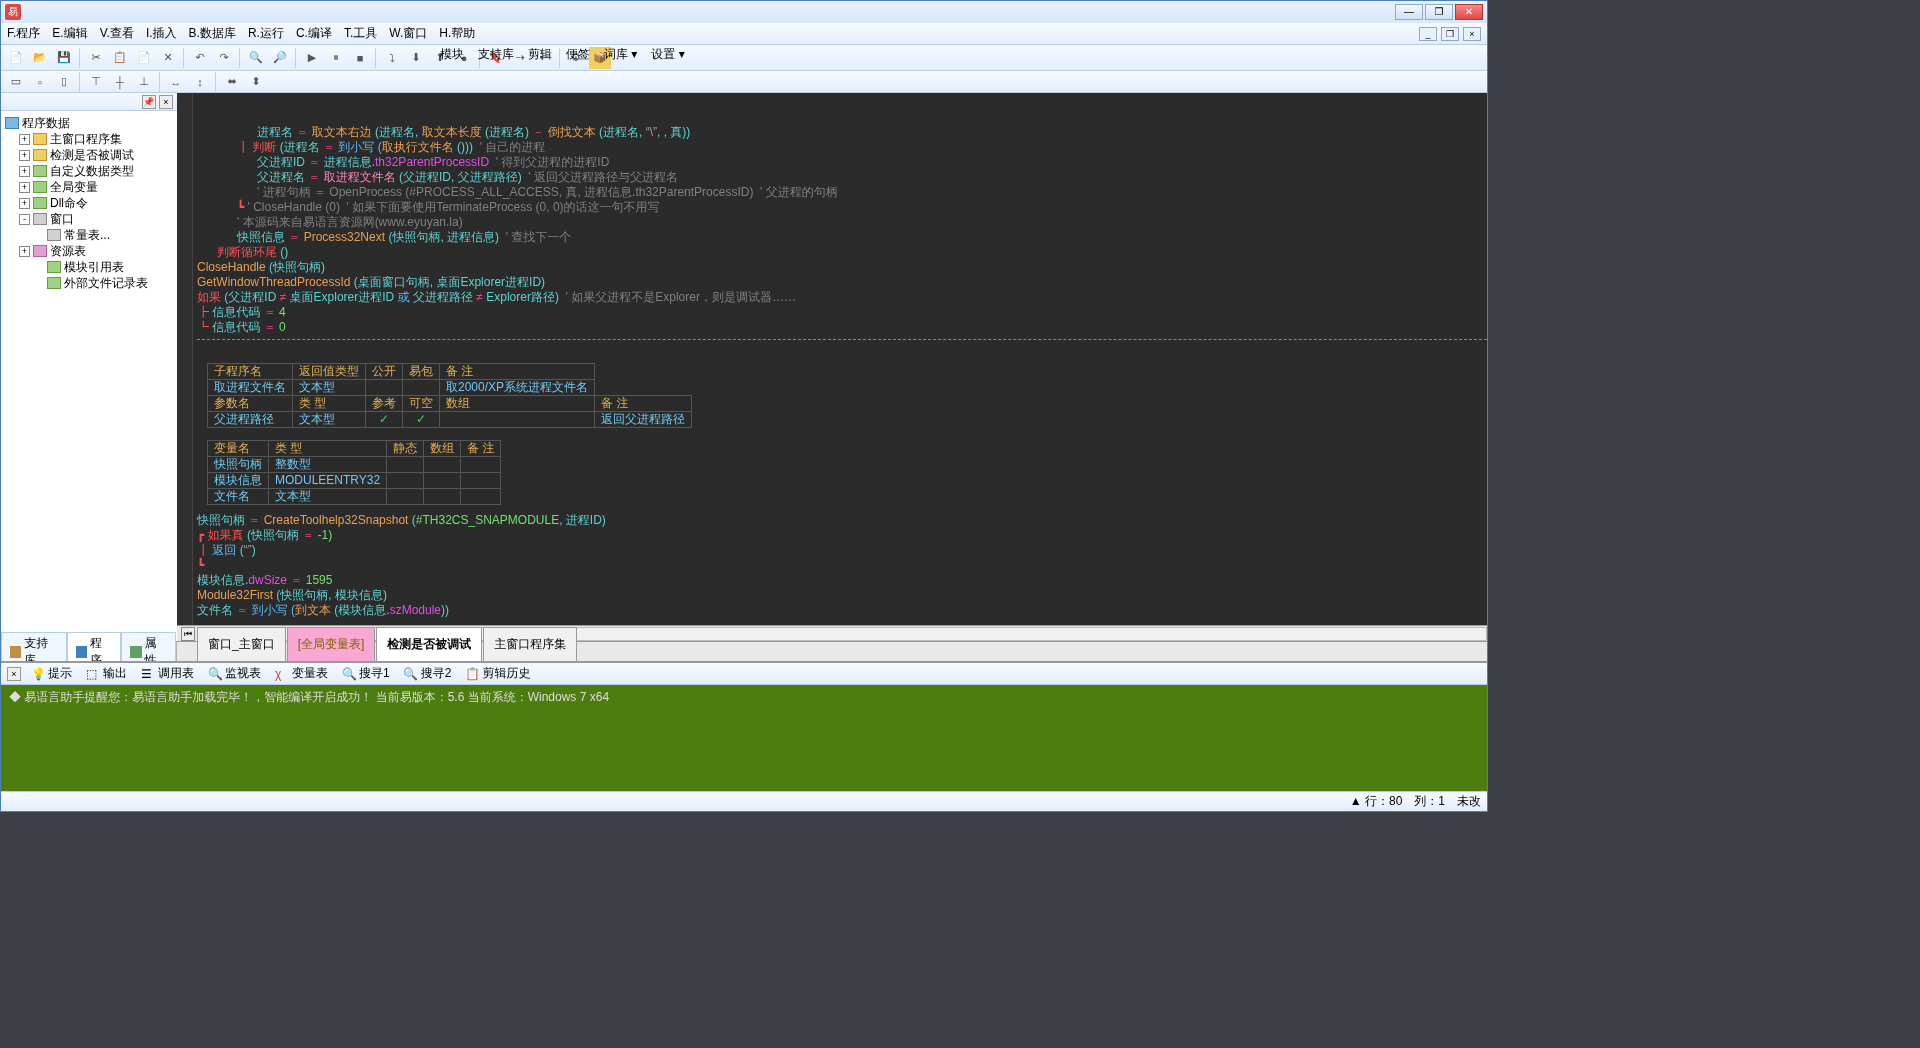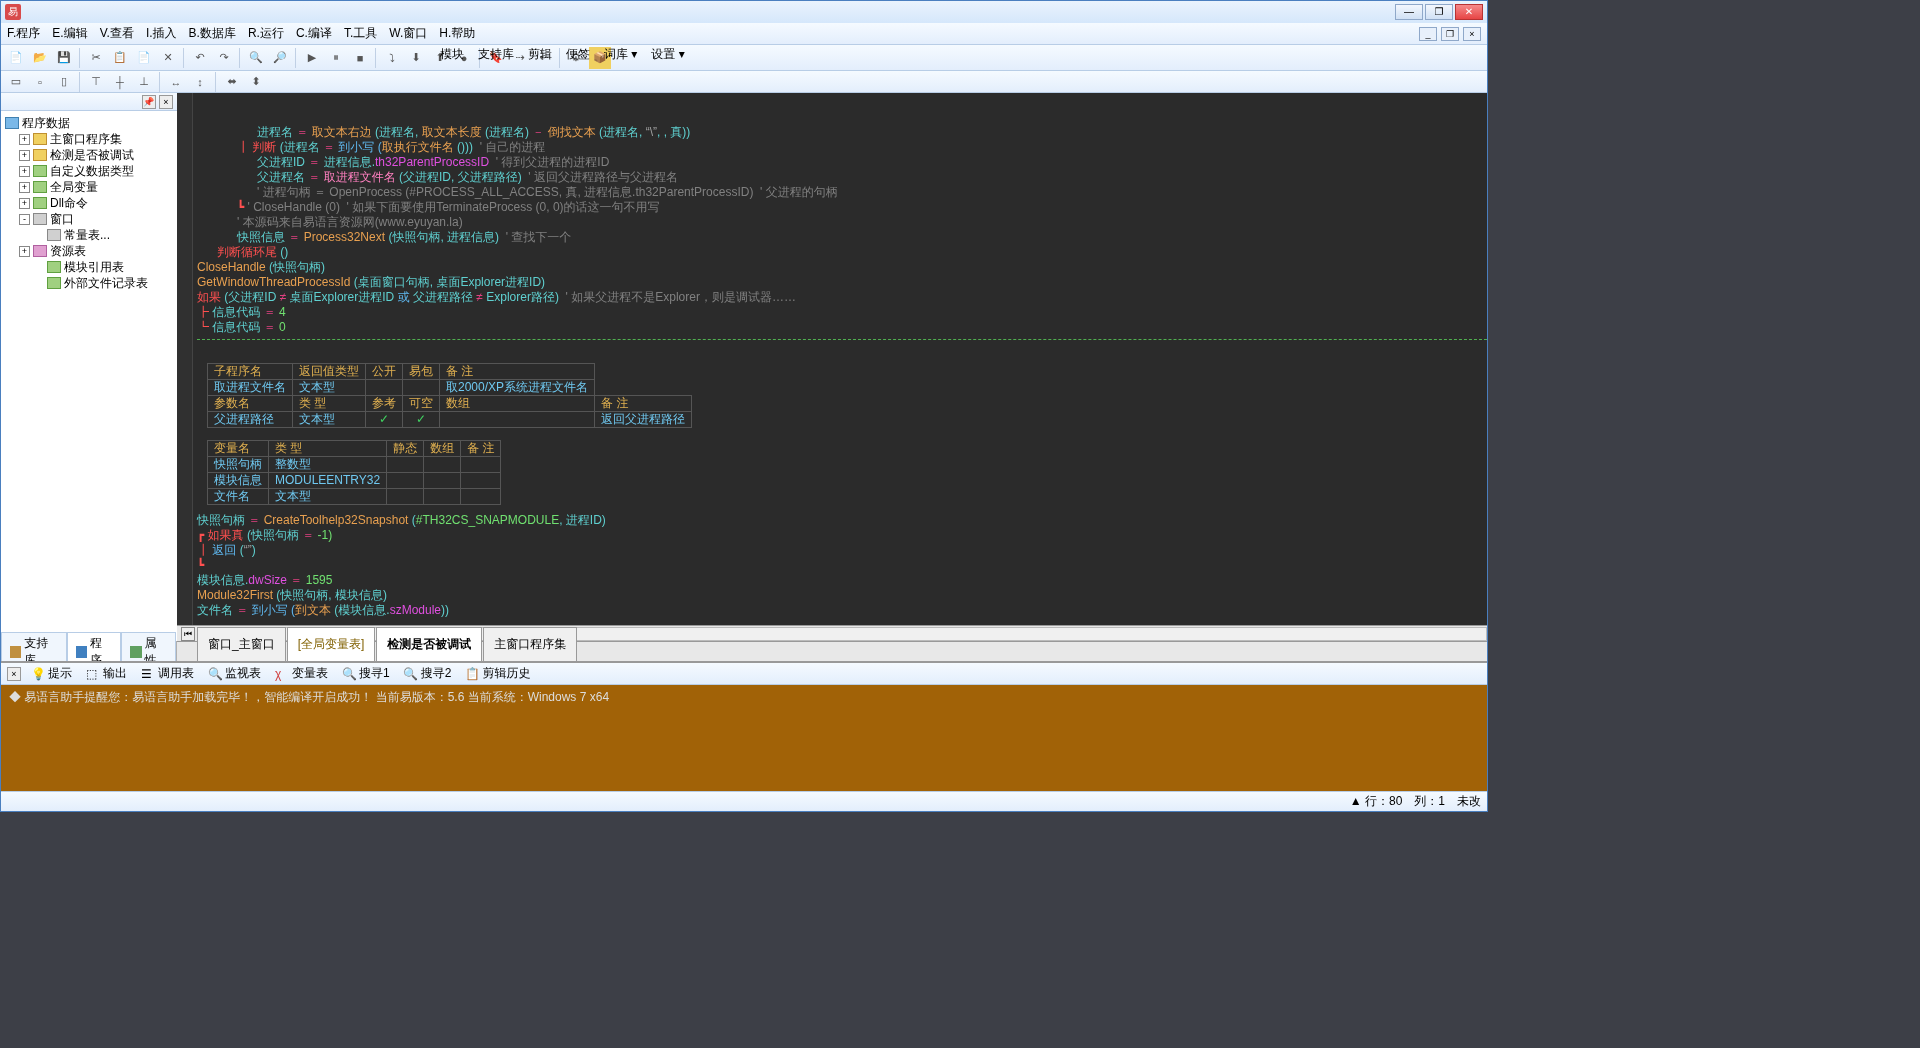--- a/index.html
+++ b/index.html
@@ -43,30 +43,30 @@
 .c-red { color:#ff5050; } .c-mag { color:#e050e0; }
 .tblwrap { display:inline-block; margin:4px 10px; }
 .tbl { border-collapse:collapse; }
 .tbl td { border:1px solid #555; padding:0 6px; height:16px; color:#6fc8f0; }
 .tbl .hdr td { color:#e0b050; }
 .tbl .chk { color:#40d060; text-align:center; }
 .dashline { border-top:1px dashed #50b050; height:1px; margin:4px 0; }
 .edtabs { height:20px; background:#e8e8e8; display:flex; align-items:flex-end; border-top:1px solid #999; padding-left:20px; gap:1px; }
 .edtab { padding:8px 10px; border:1px solid #999; border-bottom:none; background:#f0f0f0; cursor:pointer; color:#000; }
 .edtab.active { background:#fff; font-weight:bold; }
-.edtab.yellow { background:#ffffff; color:#806000; }
+.edtab.yellow { background:#f9a8d4; color:#806000; }
 .sidetabs { height:20px; background:linear-gradient(#f5faff,#e3eefc); border-top:1px solid #b8cde6; display:flex; align-items:center; gap:0; }
 .sidetab { padding:2px 8px; border:1px solid #b8cde6; background:#f0f6fd; cursor:pointer; display:flex; align-items:center; gap:3px; }
 .sidetab.active { background:#fff; }
 .sidetab .ic2 { width:12px; height:12px; display:inline-block; background:#888; }
 .bottompanel { height:130px; background:#fff; border-top:2px solid #999; display:flex; flex-direction:column; }
 .bptabs { height:22px; background:linear-gradient(#f5faff,#e3eefc); border-bottom:1px solid #b8cde6; display:flex; align-items:center; gap:6px; padding:0 6px; }
 .bptab { display:flex; align-items:center; gap:3px; cursor:pointer; padding:2px 4px; }
 .bptab .ic3 { width:14px; height:14px; display:inline-block; }
-.bpbody { flex:1; background:#a16207; color:#ddd; padding:4px 8px; overflow:auto; font-size:12px; }
+.bpbody { flex:1; background:#4d7c0f; color:#ddd; padding:4px 8px; overflow:auto; font-size:12px; }
 .statusbar { height:20px; background:linear-gradient(#f5faff,#e3eefc); border-top:1px solid #b8cde6; display:flex; align-items:center; padding:0 6px; gap:12px; color:#000; }
 .statusbar .spacer { flex:1; }
 .scr-nav { display:flex; align-items:center; gap:2px; padding:0 4px; }
 .scr-nav .nb { width:14px; height:14px; border:1px solid #888; background:#eee; font-size:9px; text-align:center; line-height:12px; cursor:pointer; }
 .flowmark { color:#ff5050; }
 </style>
 </head>
 <body>
 
 <div class="window">

